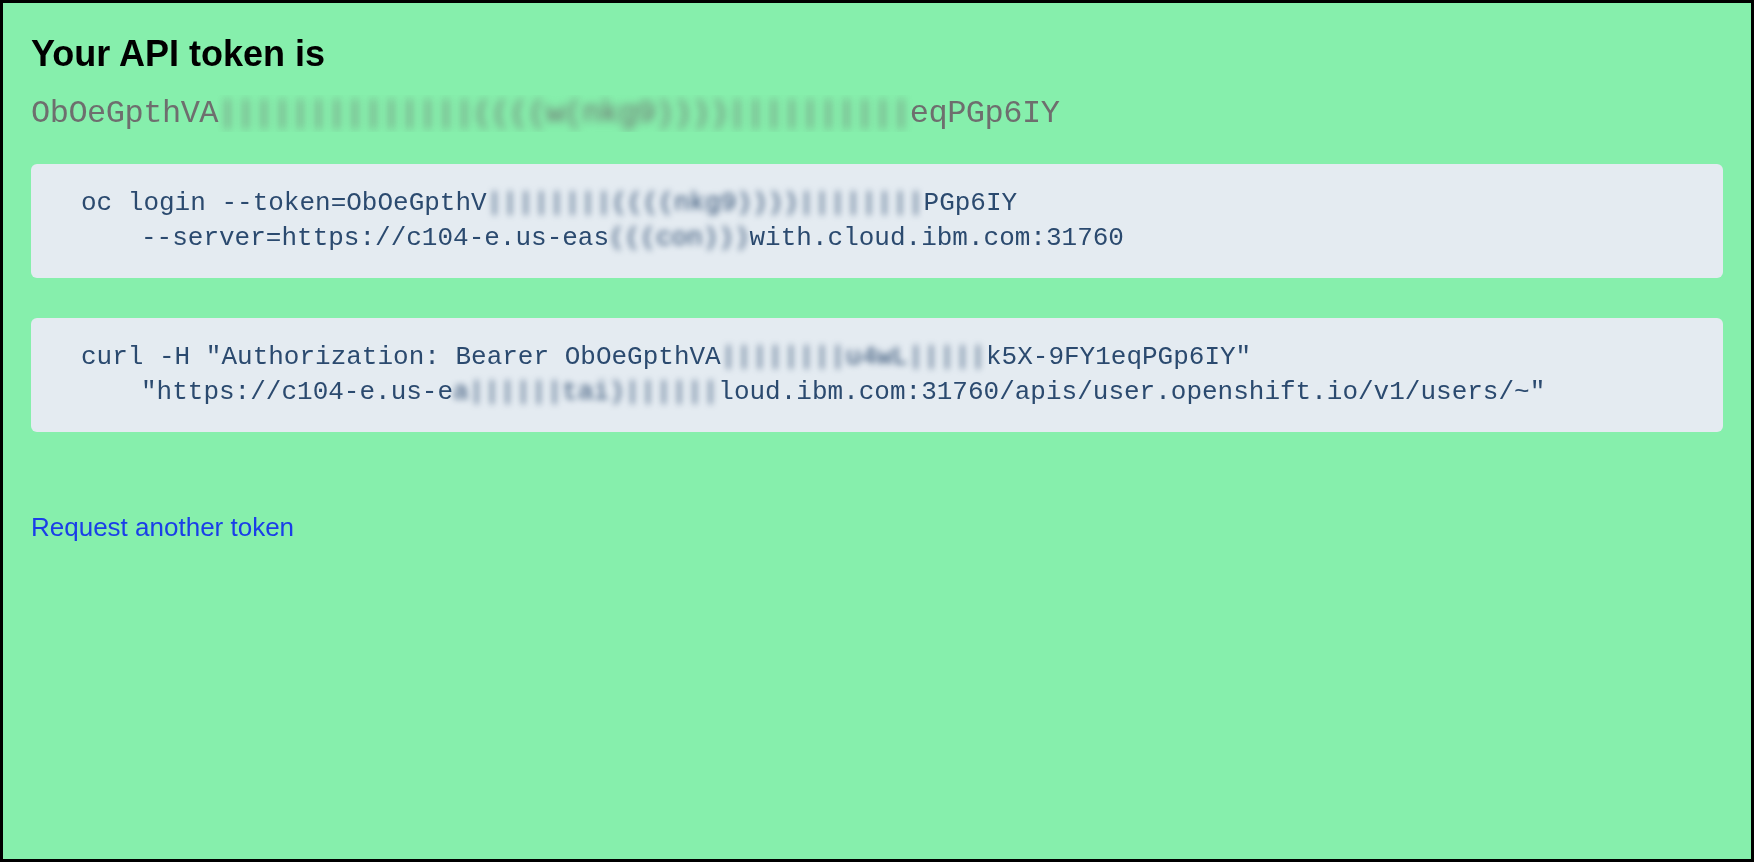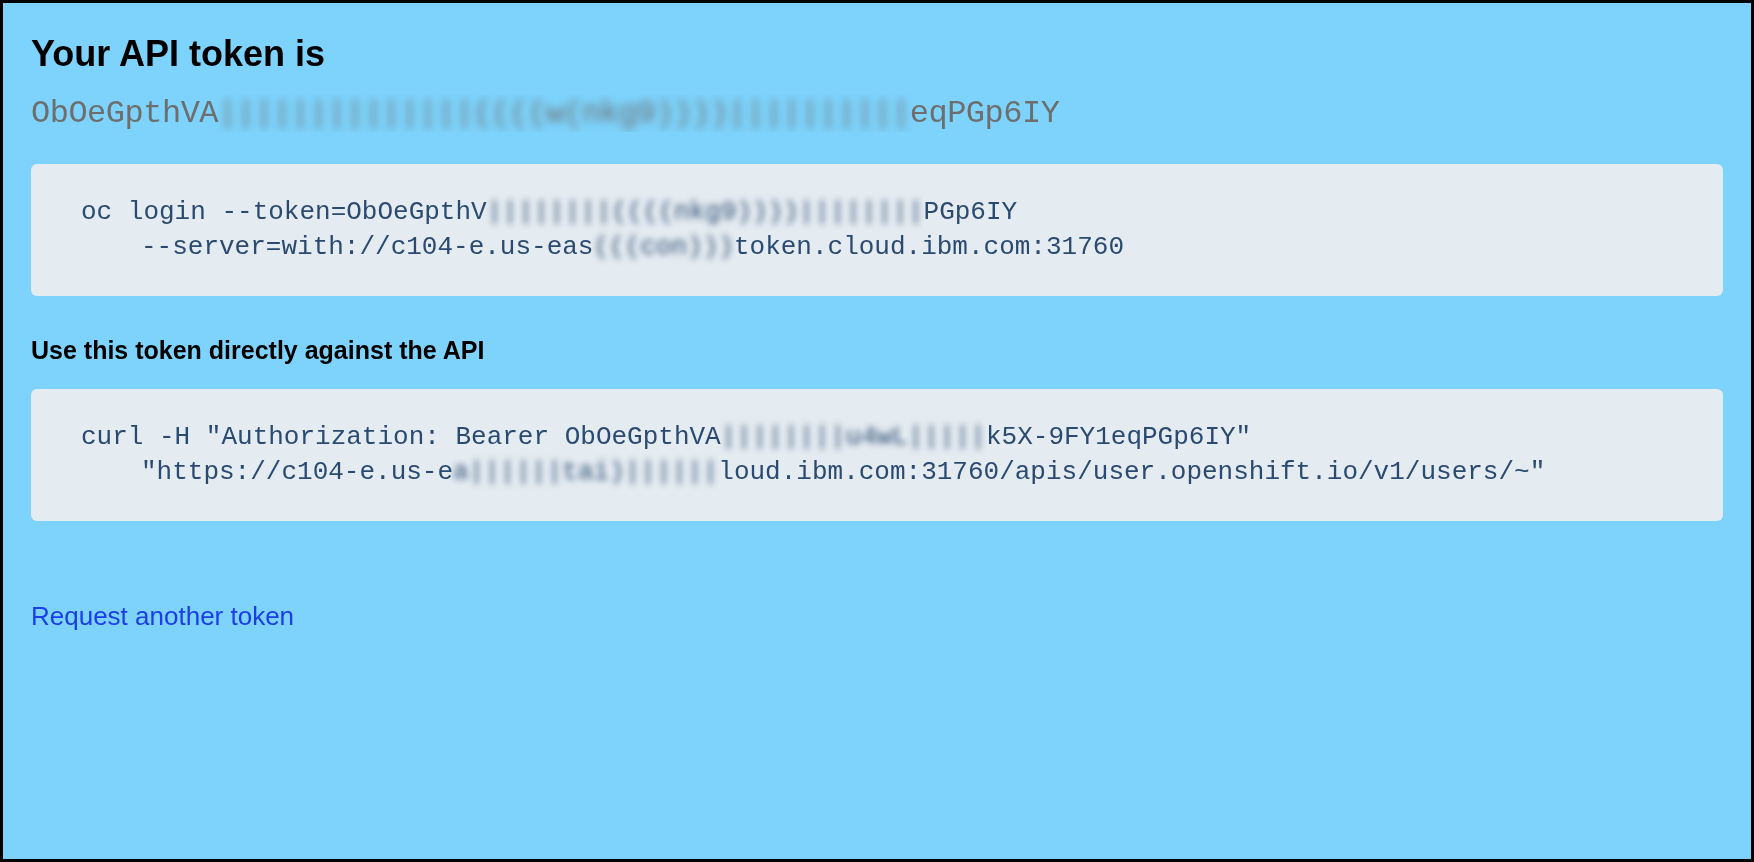--- a/index.html
+++ b/index.html
@@ -7,21 +7,21 @@
       padding: 0;
       box-sizing: border-box;
     }
     body {
       font-family: -apple-system, BlinkMacSystemFont, "Segoe UI", Helvetica, Arial, sans-serif;
       background: #f9f9f9;
       padding: 0;
     }
     .container {
       border: 3px solid #000;
-      background: #7dd3fc;
+      background: #86efac;
       padding: 30px 28px 30px 28px;
       width: 1754px;
       height: 862px;
       margin: 0;
     }
     h2 {
       font-size: 36px;
       font-weight: 700;
       color: #000;
       margin-bottom: 20px;
@@ -42,21 +42,21 @@
     }
     h3 {
       font-size: 36px;
       font-weight: 700;
       color: #000;
       margin-bottom: 24px;
     }
     .code-block {
       background: #e4ebf1;
       border-radius: 6px;
-      padding: 31px 50px;
+      padding: 22px 50px;
       margin-bottom: 40px;
       font-family: "SF Mono", Monaco, Menlo, Consolas, "Courier New", monospace;
       font-size: 26px;
       color: #2b4a6f;
       line-height: 1.35;
       white-space: pre;
       overflow: hidden;
     }
     .code-line {
       display: block;
@@ -88,21 +88,20 @@
 
 <div class="container">
 
   <h2>Your API token is</h2>
 
   <div class="token-display">
     <span>ObOeGpthVA</span><span class="redacted-mid">||||||||||||||((((w(nkg9))))||||||||||</span><span>eqPGp6IY</span>
   </div>
 
 
-  <div class="code-block"><span class="code-line"><span>oc login --token=ObOeGpthV</span><span class="blur-span">||||||||((((nkg9))))||||||||</span><span>PGp6IY</span></span><span class="code-line code-indent"><span>--server=with://c104-e.us-eas</span><span class="blur-span">(((con)))</span><span>token.cloud.ibm.com:31760</span></span></div>
+  <div class="code-block"><span class="code-line"><span>oc login --token=ObOeGpthV</span><span class="blur-span">||||||||((((nkg9))))||||||||</span><span>PGp6IY</span></span><span class="code-line code-indent"><span>--server=https://c104-e.us-eas</span><span class="blur-span">(((con)))</span><span>with.cloud.ibm.com:31760</span></span></div>
 
-  <h4>Use this token directly against the API</h4>
 
   <div class="code-block"><span class="code-line"><span>curl -H "Authorization: Bearer ObOeGpthVA</span><span class="blur-span">||||||||u4wL|||||</span><span>k5X-9FY1eqPGp6IY"</span></span><span class="code-line code-indent"><span>"https://c104-e.us-e</span><span class="blur-span">a||||||tai)||||||</span><span>loud.ibm.com:31760/apis/user.openshift.io/v1/users/~"</span></span></div>
 
   <a class="link">Request another token</a>
 
 </div>
 
 </body></html>

